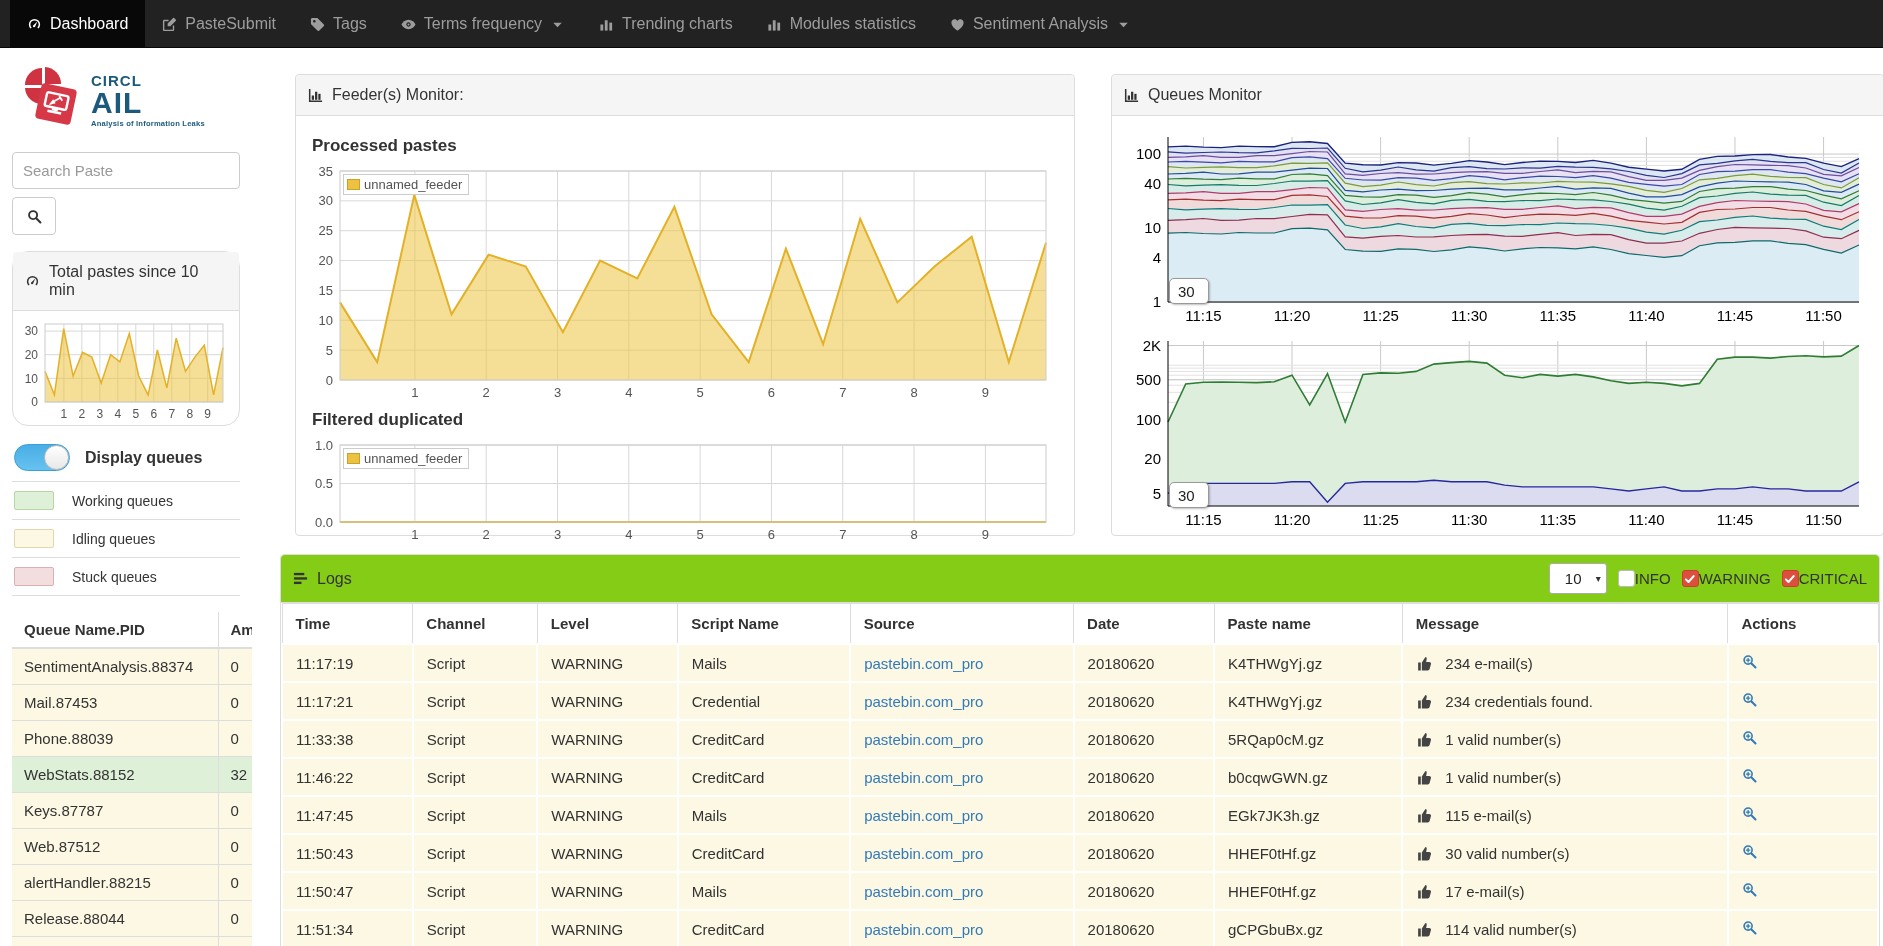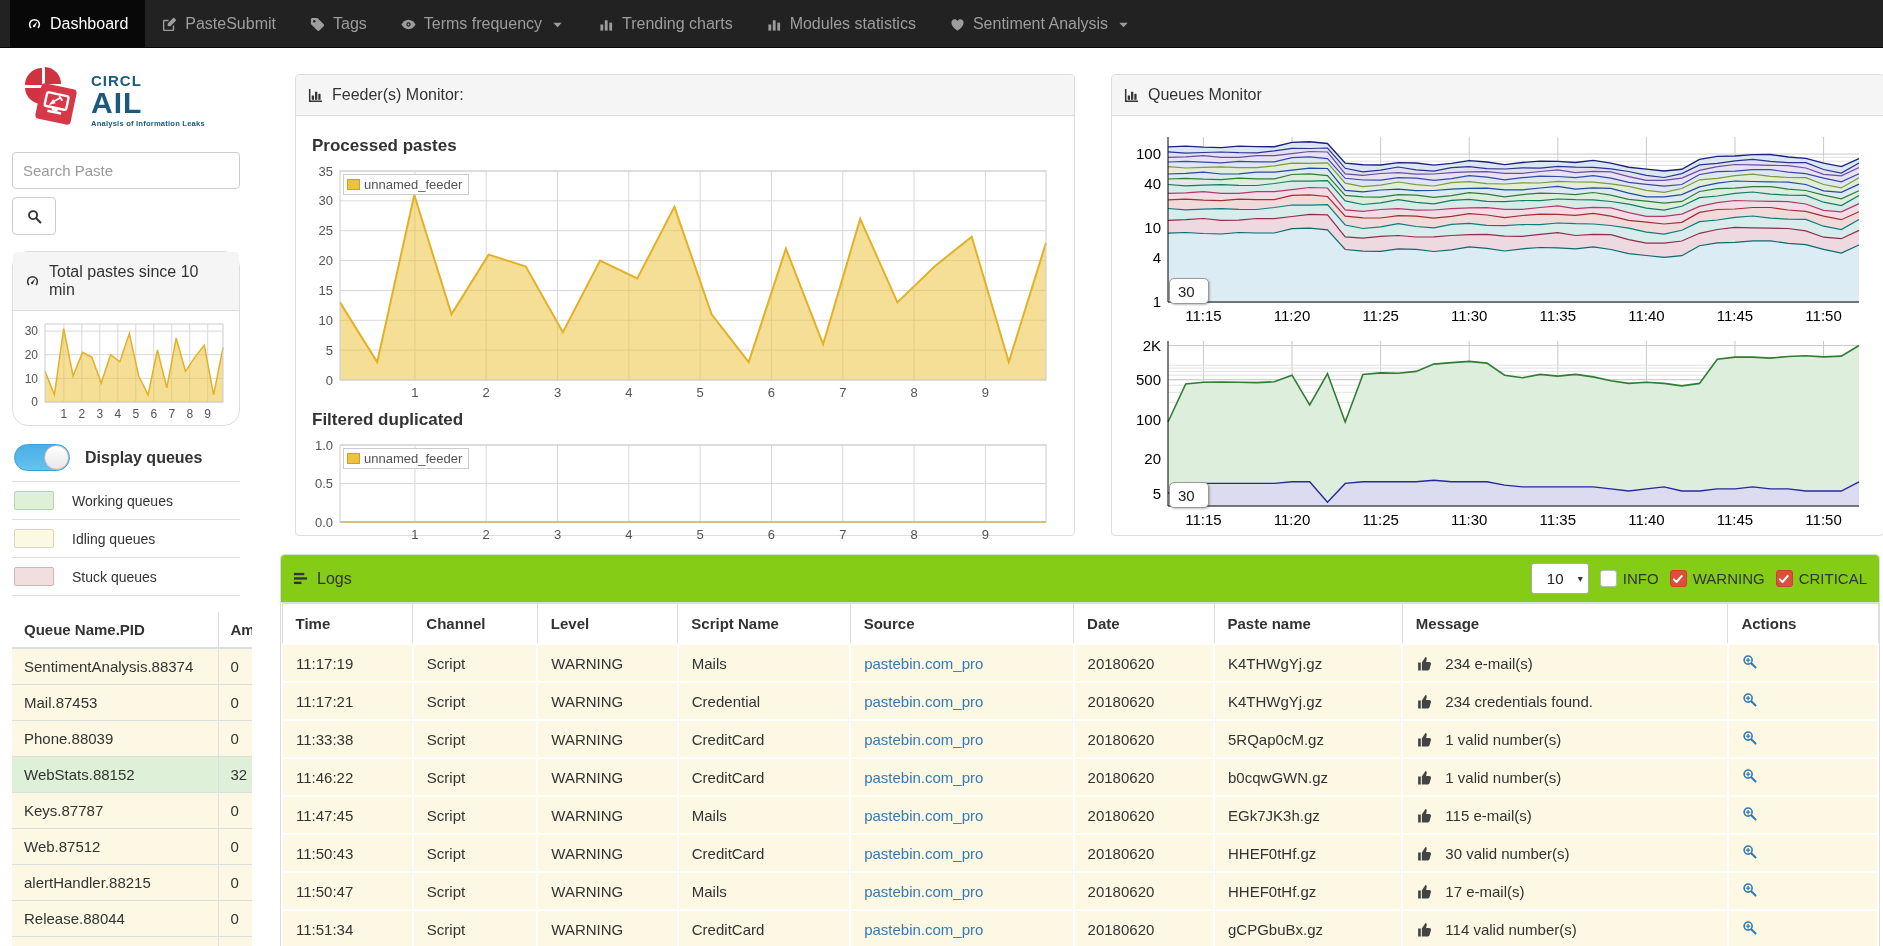--- a/index.html
+++ b/index.html
@@ -77,21 +77,21 @@
   .flot-swatch { width:13px; height:11px; border:1px solid #c7a32e; display:inline-block; }
   .roll-input { position:absolute; bottom:22px; width:40px; height:26px; border:1px solid #999; border-radius:5px; background:#fff; box-shadow:1px 1px 2px rgba(0,0,0,.25); font-size:15px; padding:0 0 0 8px; font-family:inherit; color:#222; }
 
   
   .panel-logs { margin-top:18px; width:1600px; }
   .logs-heading { background:#84cc16; border-bottom:1px solid #ddd; border-radius:4px 4px 0 0; padding:8px 12px; display:flex; align-items:center; justify-content:space-between; }
   .logs-title { display:flex; align-items:center; gap:9px; font-size:16px; }
   .logs-controls { display:flex; align-items:center; gap:11px; }
   .page-select { width:58px; height:31px; border:1px solid #aaa; border-radius:3px; background:#fff; display:flex; align-items:center; justify-content:space-between; padding:0 5px 0 15px; font-size:15px; cursor:pointer; color:#222; }
   .page-select .sel-caret { font-size:10px; color:#333; }
-  .filter { display:flex; align-items:center; gap:6px; font-size:15px; cursor:pointer; }
+  .filter { display:flex; align-items:center; font-size:15px; cursor:pointer; }
   .cb { width:17px; height:17px; border:1px solid #bbb; border-radius:3px; background:#fff; display:inline-flex; align-items:center; justify-content:center; }
   .cb.on { background:#dd4f3d; border-color:#c8402f; }
   .cb svg { width:12px; height:12px; }
 
   .logs-table { width:100%; border-collapse:collapse; table-layout:fixed; font-size:15px; }
   .logs-table th { text-align:left; padding:11px 13px; border:1px solid #ddd; font-weight:bold; background:#fff; }
   .logs-table td { padding:9px 13px; border:2px solid #fff; background:#fcf8e3; }
   .logs-table a { color:#337ab7; text-decoration:none; cursor:pointer; }
   .msg-cell { display:flex; align-items:center; gap:12px; }
   .msg-cell .icon { color:#444; }

